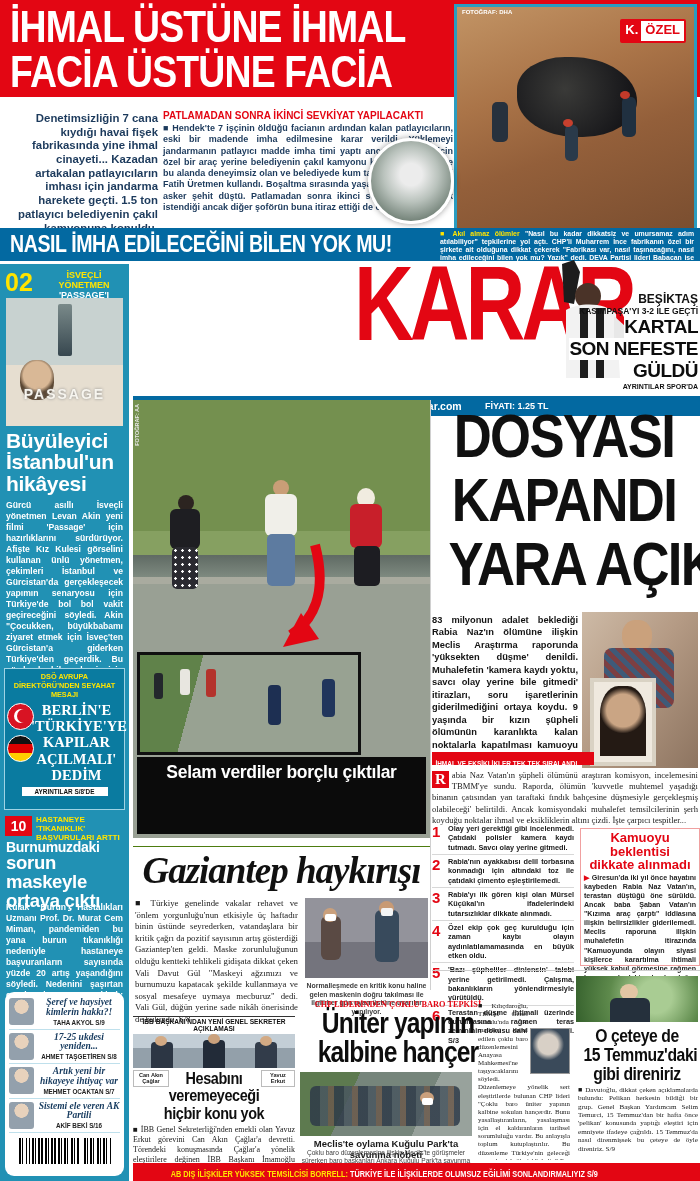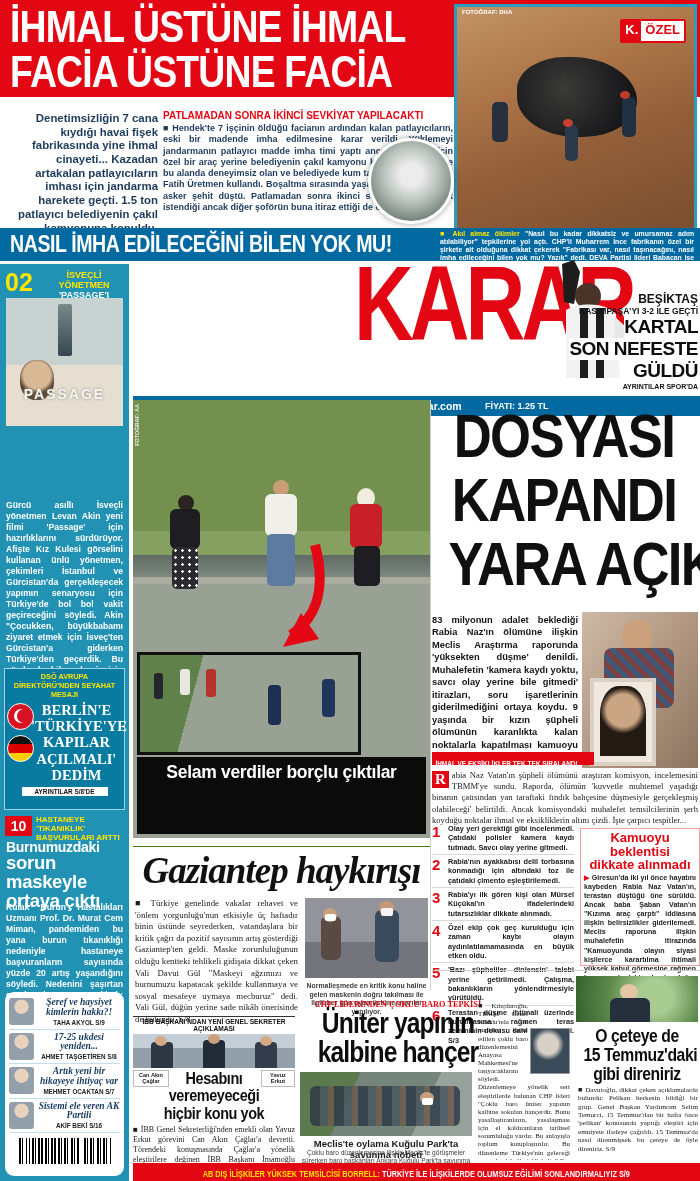--- a/index.html
+++ b/index.html
@@ -99,20 +99,25 @@
 
     <div class="abs ph" style="left:6px;top:34px;width:117px;height:128px;
          background:linear-gradient(#c8d2d0 0 52%,#e6ded0 52% 100%);">
       <div class="abs" style="left:52px;top:6px;width:14px;height:52px;background:linear-gradient(#7a8a8a,#37474f);border-radius:2px;"></div>
       <div class="abs" style="left:14px;top:62px;width:34px;height:40px;border-radius:45%;
            background:radial-gradient(circle at 50% 38%,#d9b896 0 45%,#5a4632 60%);"></div>
       <div class="abs" style="left:0;top:88px;width:117px;text-align:center;font-weight:700;font-size:14px;
            letter-spacing:2px;color:#f7f5ef;text-shadow:0 0 3px #888;">PASSAGE</div>
     </div>
 
+    <div class="abs" style="left:6px;top:166px;width:118px;">
+      <div class="sb-head" style="font-size:21px;">Büyüleyici</div>
+      <div class="sb-head" style="font-size:21px;">İstanbul'un</div>
+      <div class="sb-head" style="font-size:21px;">hikâyesi</div>
+    </div>
     <div class="abs sb-body jt" style="left:6px;top:236px;width:117px;height:166px;">Gürcü asıllı İsveçli yönetmen Levan Akin yeni filmi 'Passage' için hazırlıklarını sürdürüyor. Afişte Kız Kulesi görselini kullanan ünlü yönetmen, çekimleri İstanbul ve Gürcistan'da gerçekleşecek yapımın senaryosu için Türkiye'de bol bol vakit geçireceğini söyledi. Akin "Çocukken, büyükbabamı ziyaret etmek için İsveç'ten Gürcistan'a giderken Türkiye'den geçerdik. Bu yüzden bu hikaye benim için çok kişisel. Karşılaştığım büyüleyici insanlar da hikayenin bir parçası olacak" dedi. SALİHA SULTAN</div>
 
     <div class="abs" style="left:4px;top:404px;width:121px;height:142px;background:#0a7ba0;border:1px solid #9fd3e4;box-sizing:border-box;">
       <div style="color:#ffe400;font-weight:800;font-size:7.3px;text-align:center;padding:3px 4px 1px 4px;">DSÖ AVRUPA DİREKTÖRÜ'NDEN SEYAHAT MESAJI</div>
       <div class="flag" style="top:34px;background:#d81323;">
         <div style="position:absolute;left:6px;top:5px;width:14px;height:14px;border-radius:50%;background:#fff;"></div>
         <div style="position:absolute;left:9px;top:5px;width:14px;height:14px;border-radius:50%;background:#d81323;"></div>
       </div>
       <div class="flag" style="top:66px;background:linear-gradient(#111 0 33%,#dd0000 33% 66%,#ffce00 66%);"></div>
       <div style="font-family:'Liberation Serif',serif;font-weight:700;color:#fff;font-size:14.5px;line-height:1.12;
@@ -368,19 +373,19 @@
     <div class="abs" style="left:34px;top:22px;width:40px;height:24px;border-radius:6px 6px 0 0;background:#25303c;"></div>
   </div>
   <div class="abs" style="left:574px;top:1026px;width:126px;text-align:center;font-weight:900;color:#0d0d0d;
        font-size:18.5px;line-height:19px;letter-spacing:-.5px;">
     <div class="cond">O çeteye de</div>
     <div class="cond">15 Temmuz'daki</div>
     <div class="cond">gibi direniriz</div>
   </div>
   <div class="abs jt serifbody" style="left:578px;top:1086px;width:120px;height:74px;font-size:7.1px;line-height:1.18;overflow:hidden;">■ Davutoğlu, dikkat çeken açıklamalarda bulundu: Pelikan herkesin bildiği bir grup. Genel Başkan Yardımcım Selim Temurci, 15 Temmuz'dan bir hafta önce 'pelikan' konusunda yaptığı eleştiri için emniyete ifadeye çağrıldı. 15 Temmuz'da nasıl direnmişsek bu çeteye de öyle direniriz. S/9</div>
 
-  <div class="abs" style="left:133px;top:1163px;width:567px;height:18px;background:#e30613;text-align:center;">
+  <div class="abs" style="left:133px;top:1163px;width:567px;height:18px;background:#e30613;text-align:left;">
     <span class="cond" style="display:inline-block;font-size:8.6px;font-weight:800;line-height:18px;">
       <span style="color:#ffe400;">AB DIŞ İLİŞKİLER YÜKSEK TEMSİLCİSİ BORRELL:</span><span style="color:#fff;"> TÜRKİYE İLE İLİŞKİLERDE OLUMSUZ EĞİLİMİ SONLANDIRMALIYIZ S/9</span>
     </span>
   </div>
 
 </div>
 
 </body></html>

